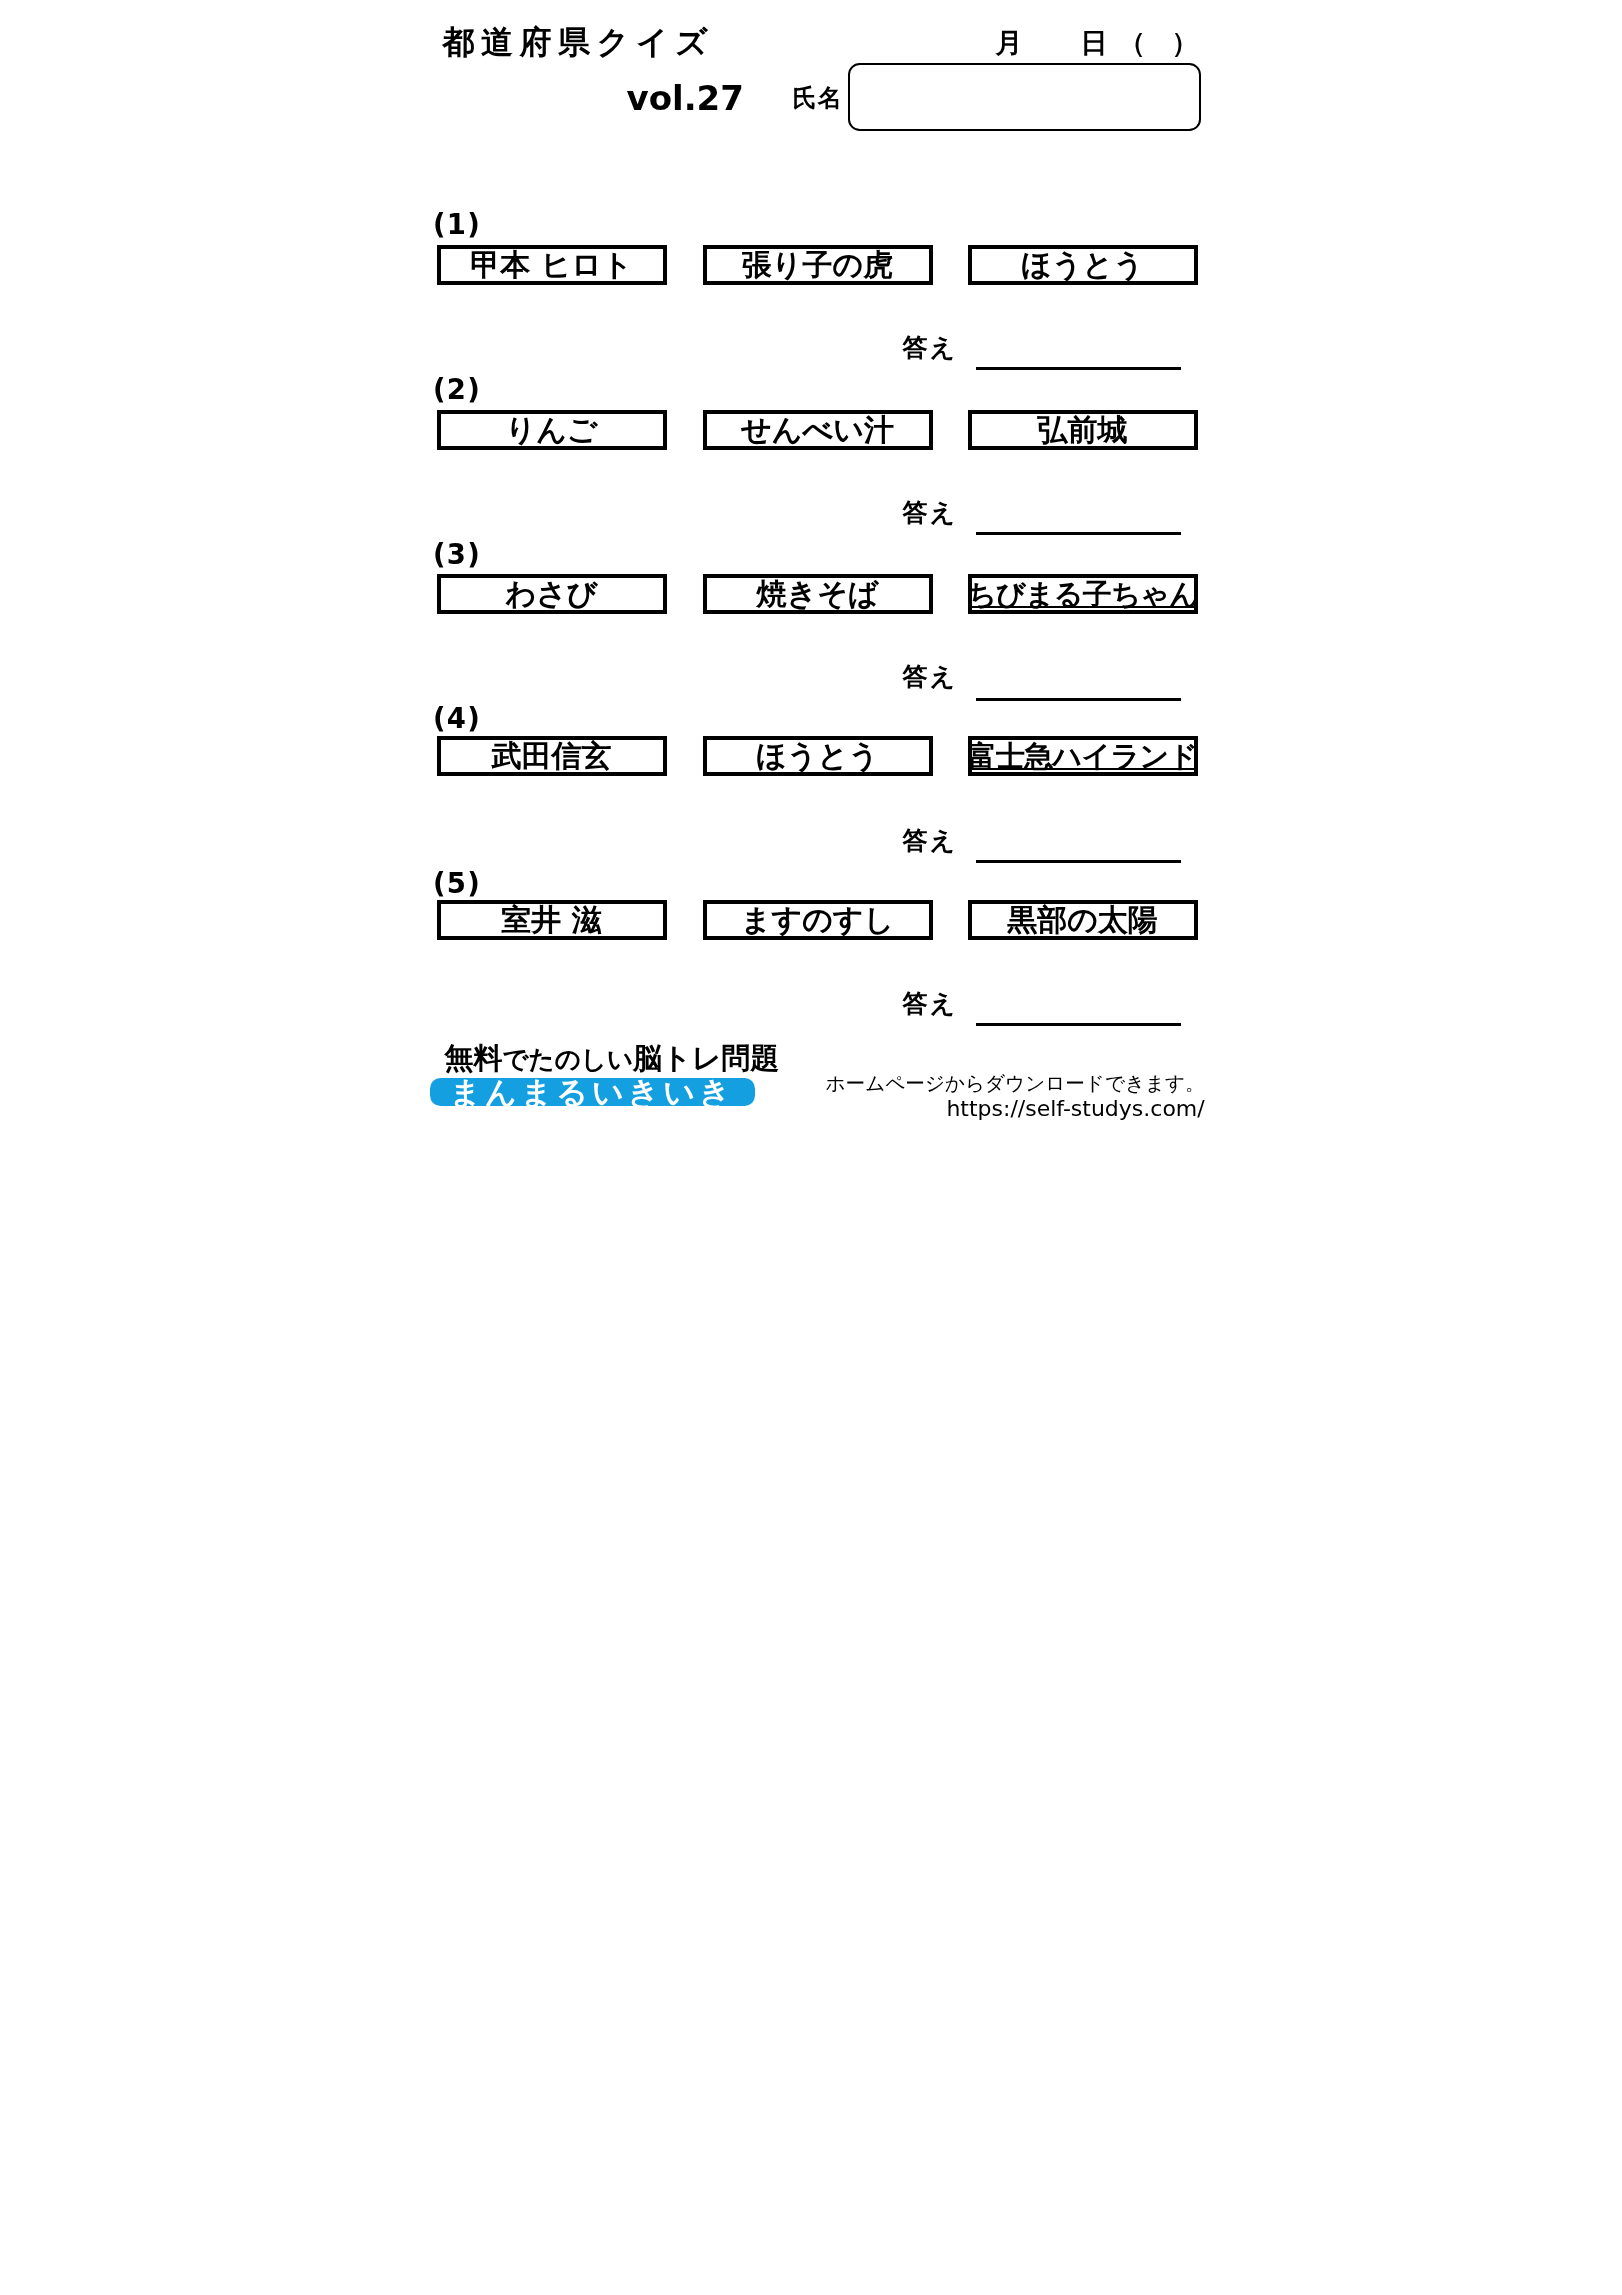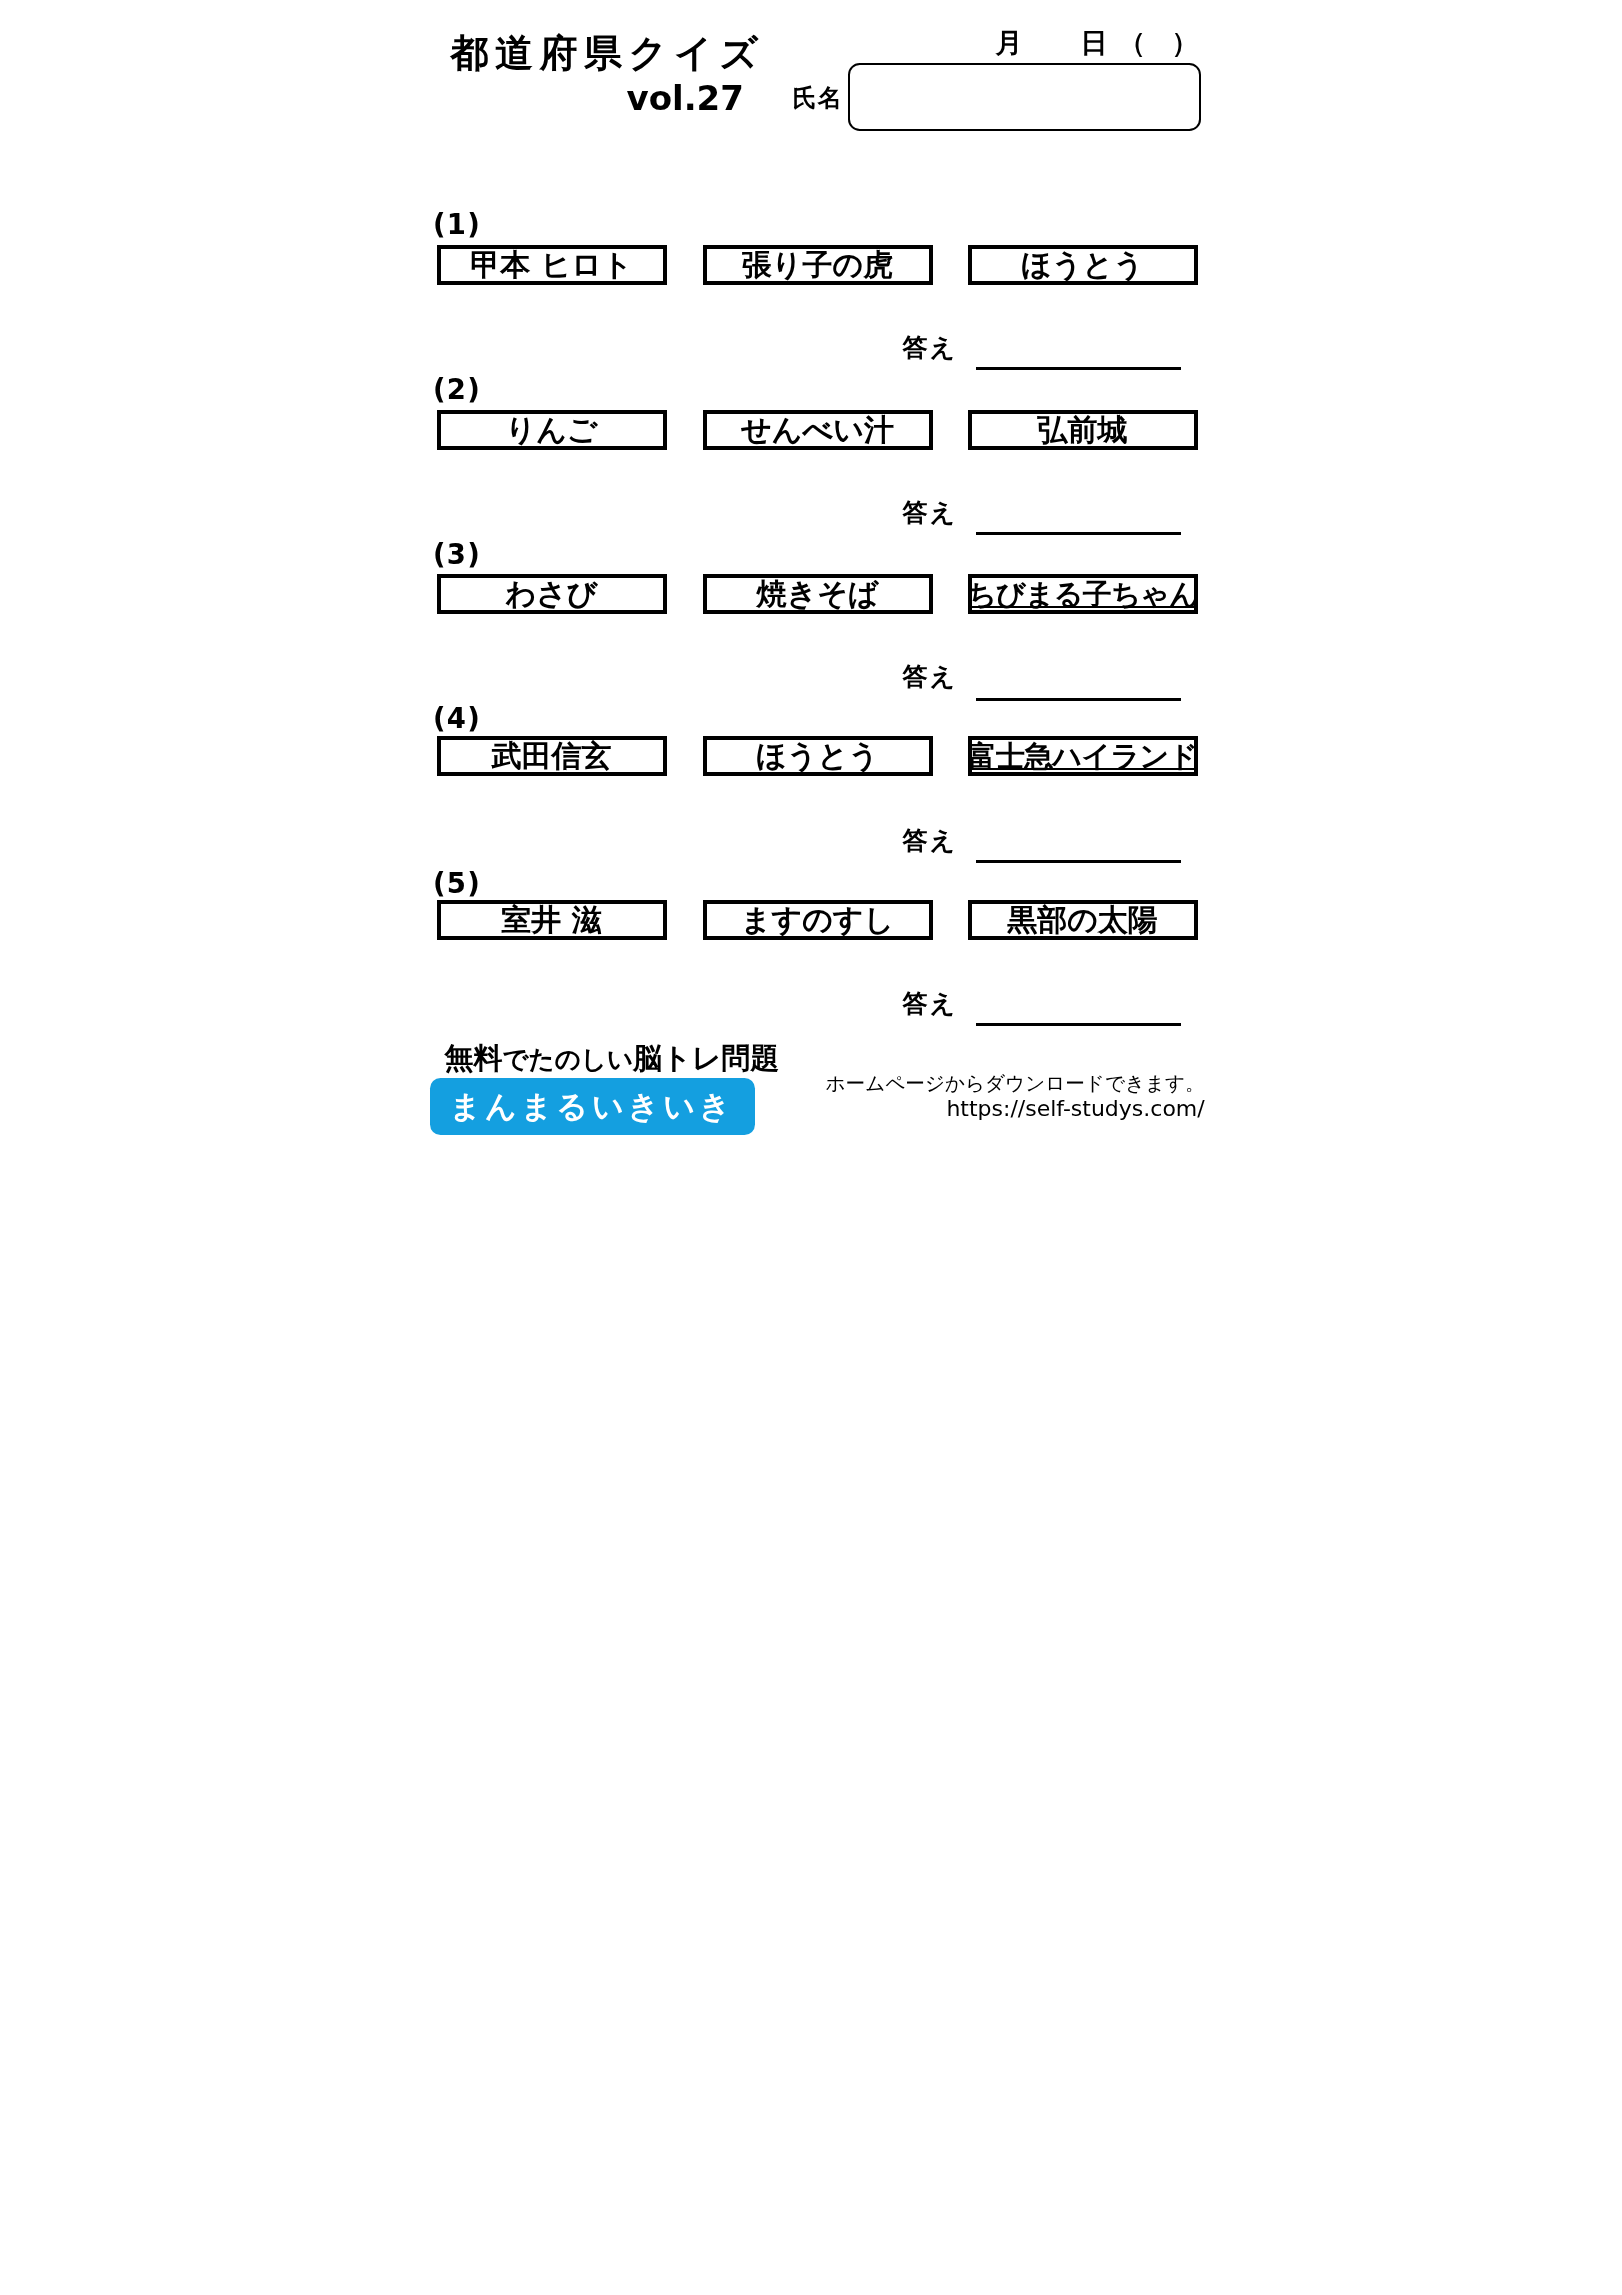--- a/index.html
+++ b/index.html
@@ -9,22 +9,22 @@
     width: 811px;
     height: 1148px;
     margin: 0 auto;
     background: #fff;
     overflow: hidden;
   }
 
   
   .title {
     position: absolute; left: 37px; top: 26px;
-    font-size: 38px; font-weight: 900; letter-spacing: 6.5px;
-    line-height: 1; margin: 8px; white-space: nowrap; text-align: right;
+    font-size: 32px; font-weight: 900; letter-spacing: 6.5px;
+    line-height: 1; margin: 0; white-space: nowrap; text-align: right;
   }
   .vol {
     position: absolute; left: 221px; top: 81px;
     font-size: 34px; font-weight: 800; line-height: 1; white-space: nowrap;
   }
   .date-ch {
     position: absolute; top: 29px;
     font-size: 27px; font-weight: 600; line-height: 1;
   }
   .name-label {
@@ -74,21 +74,21 @@
 
   
   .tagline {
     position: absolute; left: 39px; top: 1044px;
     font-family: "DejaVu Serif", serif; line-height: 1; white-space: nowrap;
   }
   .tag-strong { font-size: 29px; font-weight: 700; }
   .tag-mid { font-size: 25.5px; font-weight: 600; }
   .brand {
     position: absolute; left: 24px; top: 1078px;
-    width: 325px; height: 57px; border-radius: 10.5px;
+    width: 325px; height: 28px; border-radius: 10.5px;
     display: flex; align-items: center; justify-content: center;
   }
   .brand span {
     color: #fff; font-size: 31px; font-weight: 800;
     letter-spacing: 3.9px; line-height: 1; white-space: nowrap;
   }
   .footer-right {
     position: absolute; right: 11.8px; top: 1072px;
     text-align: right; white-space: nowrap;
   }

